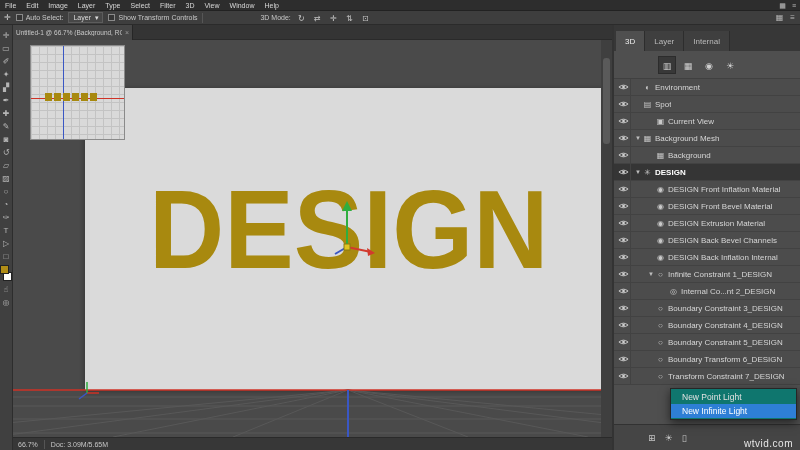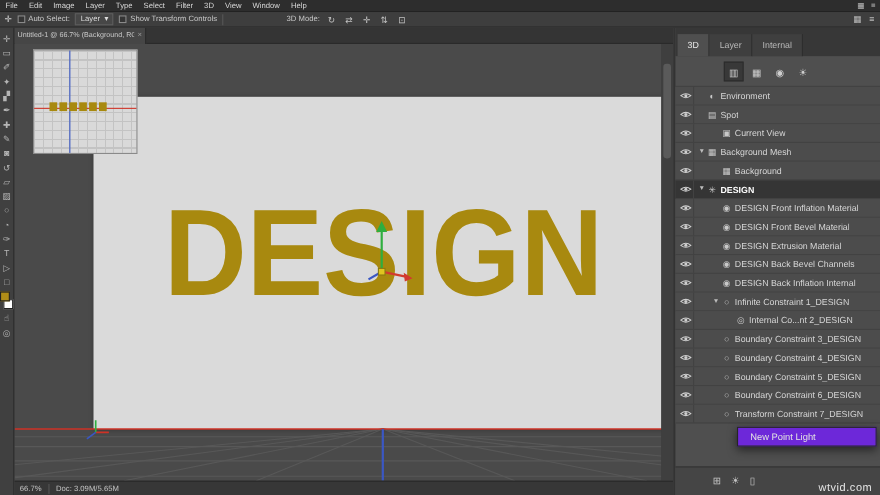--- a/index.html
+++ b/index.html
@@ -78,21 +78,21 @@
   .prow .eye { width:14px; display:flex; align-items:center; justify-content:center; border-right:1px solid #424242; align-self:stretch; margin-right:3px; }
   .prow .expander { width:8px; font-size:6px; color:#bdbdbd; text-align:center; }
   .prow .ricon { width:11px; font-size:8px; color:#c9c9c9; text-align:center; margin-right:2px; }
   .prow .rlabel { font-size:8px; color:#d6d6d6; white-space:nowrap; overflow:hidden; }
   .prow.selected .rlabel { color:#fff; font-weight:bold; }
 
   #panel-bottombar { position:absolute; left:0; bottom:0; width:100%; height:26px; background:#454545; border-top:1px solid #323232; display:flex; align-items:center; gap:9px; padding-left:34px; }
   #panel-bottombar .bicon { font-size:9px; color:#c3c3c3; cursor:pointer; }
 
   
-  #context-menu { position:absolute; left:670px; top:388px; width:127px; background:#6d28d9; border:1px solid #262626; box-shadow:0 3px 9px rgba(0,0,0,.55); z-index:30; padding:1px 0; }
+  #context-menu { position:absolute; left:670px; top:388px; width:127px; background:#0f766e; border:1px solid #262626; box-shadow:0 3px 9px rgba(0,0,0,.55); z-index:30; padding:1px 0; }
   .cm-item { height:14px; line-height:14px; font-size:8.5px; color:#e2e2e2; padding-left:11px; cursor:pointer; white-space:nowrap; }
   .cm-item.highlighted { color:#fff; }
 
   
   #watermark { position:absolute; right:7px; bottom:1px; font-size:10px; color:#e6e6e6; z-index:40; letter-spacing:.5px; }
 </style>
 </head>
 <body>
 
 <div id="app">
@@ -451,21 +451,21 @@
         <div class="prow">
           <span class="eye">
             <svg viewBox="0 0 12 8" width="11" height="8">
               <path d="M1 4 Q6 0 11 4 Q6 8 1 4 Z" fill="none" stroke="#cfcfcf" stroke-width="1"></path>
               <circle cx="6" cy="4" r="1.5" fill="#cfcfcf"></circle>
             </svg>
           </span>
           <span style="width: 13px;"></span>
           <span class="expander"></span>
           <span class="ricon">○</span>
-          <span class="rlabel">Boundary Constraint 6_DESIGN</span>
+          <span class="rlabel">Boundary Transform 6_DESIGN</span>
         </div>
         <div class="prow">
           <span class="eye">
             <svg viewBox="0 0 12 8" width="11" height="8">
               <path d="M1 4 Q6 0 11 4 Q6 8 1 4 Z" fill="none" stroke="#cfcfcf" stroke-width="1"></path>
               <circle cx="6" cy="4" r="1.5" fill="#cfcfcf"></circle>
             </svg>
           </span>
           <span style="width: 13px;"></span>
           <span class="expander"></span>
@@ -475,17 +475,18 @@
       </div>
     <div id="panel-bottombar">
         <span class="bicon">⊞</span>
         <span class="bicon">☀</span>
         <span class="bicon">▯</span>
       </div>
   </div>
 
   <div id="context-menu">
       <div class="cm-item">New Point Light</div>
+      <div class="cm-item highlighted" style="background: rgb(46, 127, 214);">New Infinite Light</div>
     </div>
 
   <div id="watermark">wtvid.com</div>
 
 </div>
 
 </body></html>

